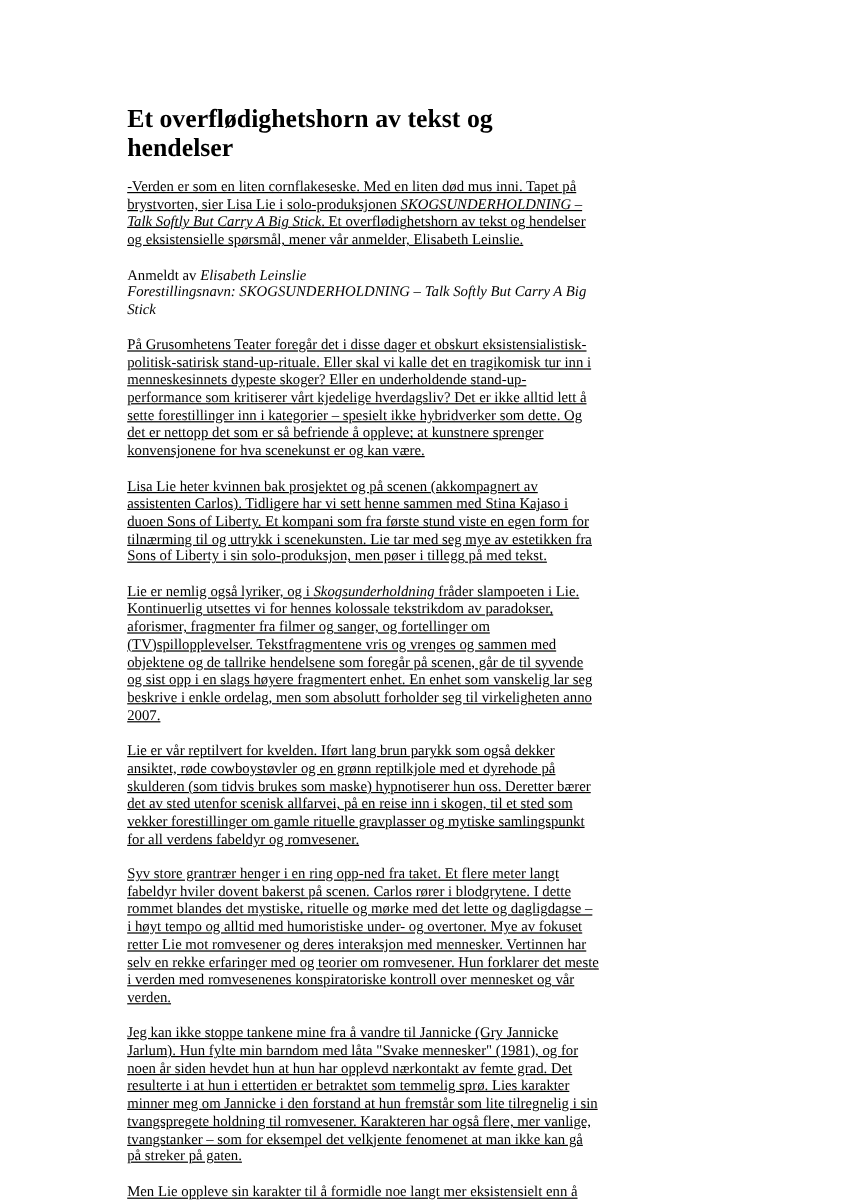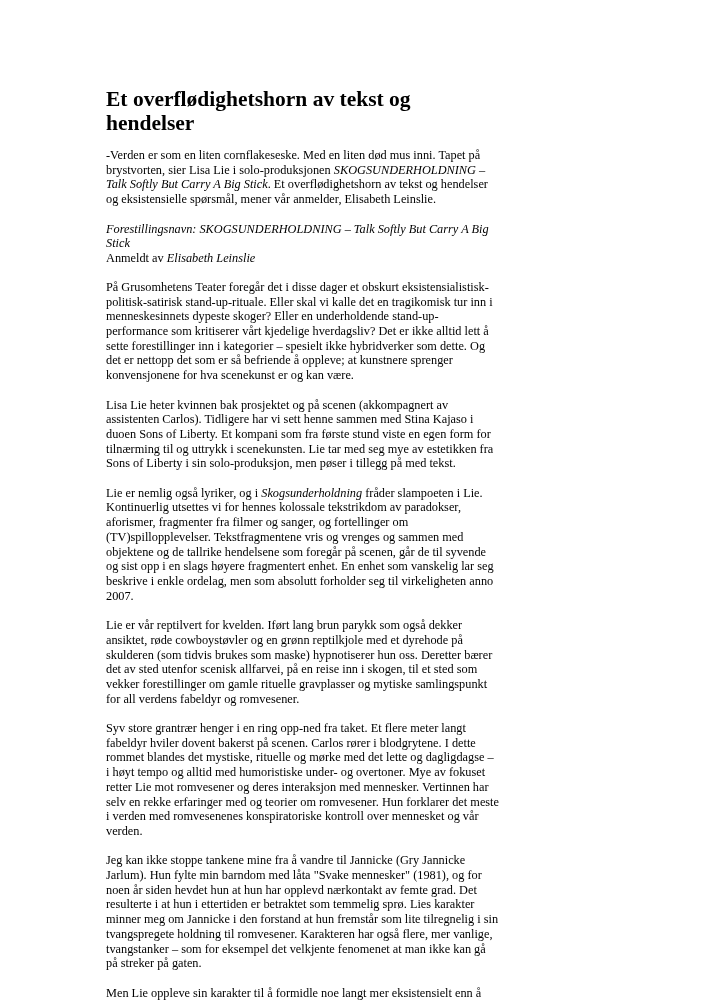--- a/index.html
+++ b/index.html
@@ -31,41 +31,42 @@
     margin: 0 0 13px 0;
   }
   h2.section-heading {
     font-size: 15.5px;
     line-height: 17px;
     font-weight: bold;
     margin: 2px 0 3px 0;
   }
   p.para {
     margin: 0 0 14.7px 0;
+    text-decoration: underline;
   }
   .credits {
     margin: 0 0 14.7px 0;
   }
   .credits .credit-line {
     line-height: 14.6px;
   }
   .it { font-style: italic; }
 </style>
 </head>
 <body>
 
 <div class="page">
 
   <h1 class="article-title">Et overflødighetshorn av tekst og hendelser</h1>
 
   <p class="para"><span>-Verden er som en liten cornflakeseske. Med en liten død mus inni. Tapet på brystvorten, sier Lisa Lie i solo-produksjonen </span><span class="it">SKOGSUNDERHOLDNING – Talk Softly But Carry A Big Stick</span><span>. Et overflødighetshorn av tekst og hendelser og eksistensielle spørsmål, mener vår anmelder, Elisabeth Leinslie.</span></p>
 
   <div class="credits">
+    <div class="credit-line"><span>Anmeldt av </span><span class="it">Elisabeth Leinslie</span></div>
     <div class="credit-line"><span class="it">Forestillingsnavn: SKOGSUNDERHOLDNING – Talk Softly But Carry A Big Stick</span></div>
-    <div class="credit-line"><span>Anmeldt av </span><span class="it">Elisabeth Leinslie</span></div>
   </div>
 
   <p class="para"><span>På Grusomhetens Teater foregår det i disse dager et obskurt eksistensialistisk-politisk-satirisk stand-up-rituale. Eller skal vi kalle det en tragikomisk tur inn i menneskesinnets dypeste skoger? Eller en underholdende stand-up-performance som kritiserer vårt kjedelige hverdagsliv? Det er ikke alltid lett å sette forestillinger inn i kategorier – spesielt ikke hybridverker som dette. Og det er nettopp det som er så befriende å oppleve; at kunstnere sprenger konvensjonene for hva scenekunst er og kan være.</span></p>
 
   <p class="para"><span>Lisa Lie heter kvinnen bak prosjektet og på scenen (akkompagnert av assistenten Carlos). Tidligere har vi sett henne sammen med Stina Kajaso i duoen Sons of Liberty. Et kompani som fra første stund viste en egen form for tilnærming til og uttrykk i scenekunsten. Lie tar med seg mye av estetikken fra Sons of Liberty i sin solo-produksjon, men pøser i tillegg på med tekst.</span></p>
   <p class="para"><span>Lie er nemlig også lyriker, og i </span><span class="it">Skogsunderholdning</span><span> fråder slampoeten i Lie. Kontinuerlig utsettes vi for hennes kolossale tekstrikdom av paradokser, aforismer, fragmenter fra filmer og sanger, og fortellinger om (TV)spillopplevelser. Tekstfragmentene vris og vrenges og sammen med objektene og de tallrike hendelsene som foregår på scenen, går de til syvende og sist opp i en slags høyere fragmentert enhet. En enhet som vanskelig lar seg beskrive i enkle ordelag, men som absolutt forholder seg til virkeligheten anno 2007.</span></p>
 
   <p class="para"><span>Lie er vår reptilvert for kvelden. Iført lang brun parykk som også dekker ansiktet, røde cowboystøvler og en grønn reptilkjole med et dyrehode på skulderen (som tidvis brukes som maske) hypnotiserer hun oss. Deretter bærer det av sted utenfor scenisk allfarvei, på en reise inn i skogen, til et sted som vekker forestillinger om gamle rituelle gravplasser og mytiske samlingspunkt for all verdens fabeldyr og romvesener.</span></p>
   <p class="para"><span>Syv store grantrær henger i en ring opp-ned fra taket. Et flere meter langt fabeldyr hviler dovent bakerst på scenen. Carlos rører i blodgrytene. I dette rommet blandes det mystiske, rituelle og mørke med det lette og dagligdagse – i høyt tempo og alltid med humoristiske under- og overtoner. Mye av fokuset retter Lie mot romvesener og deres interaksjon med mennesker. Vertinnen har selv en rekke erfaringer med og teorier om romvesener. Hun forklarer det meste i verden med romvesenenes konspiratoriske kontroll over mennesket og vår verden.</span></p>
 

